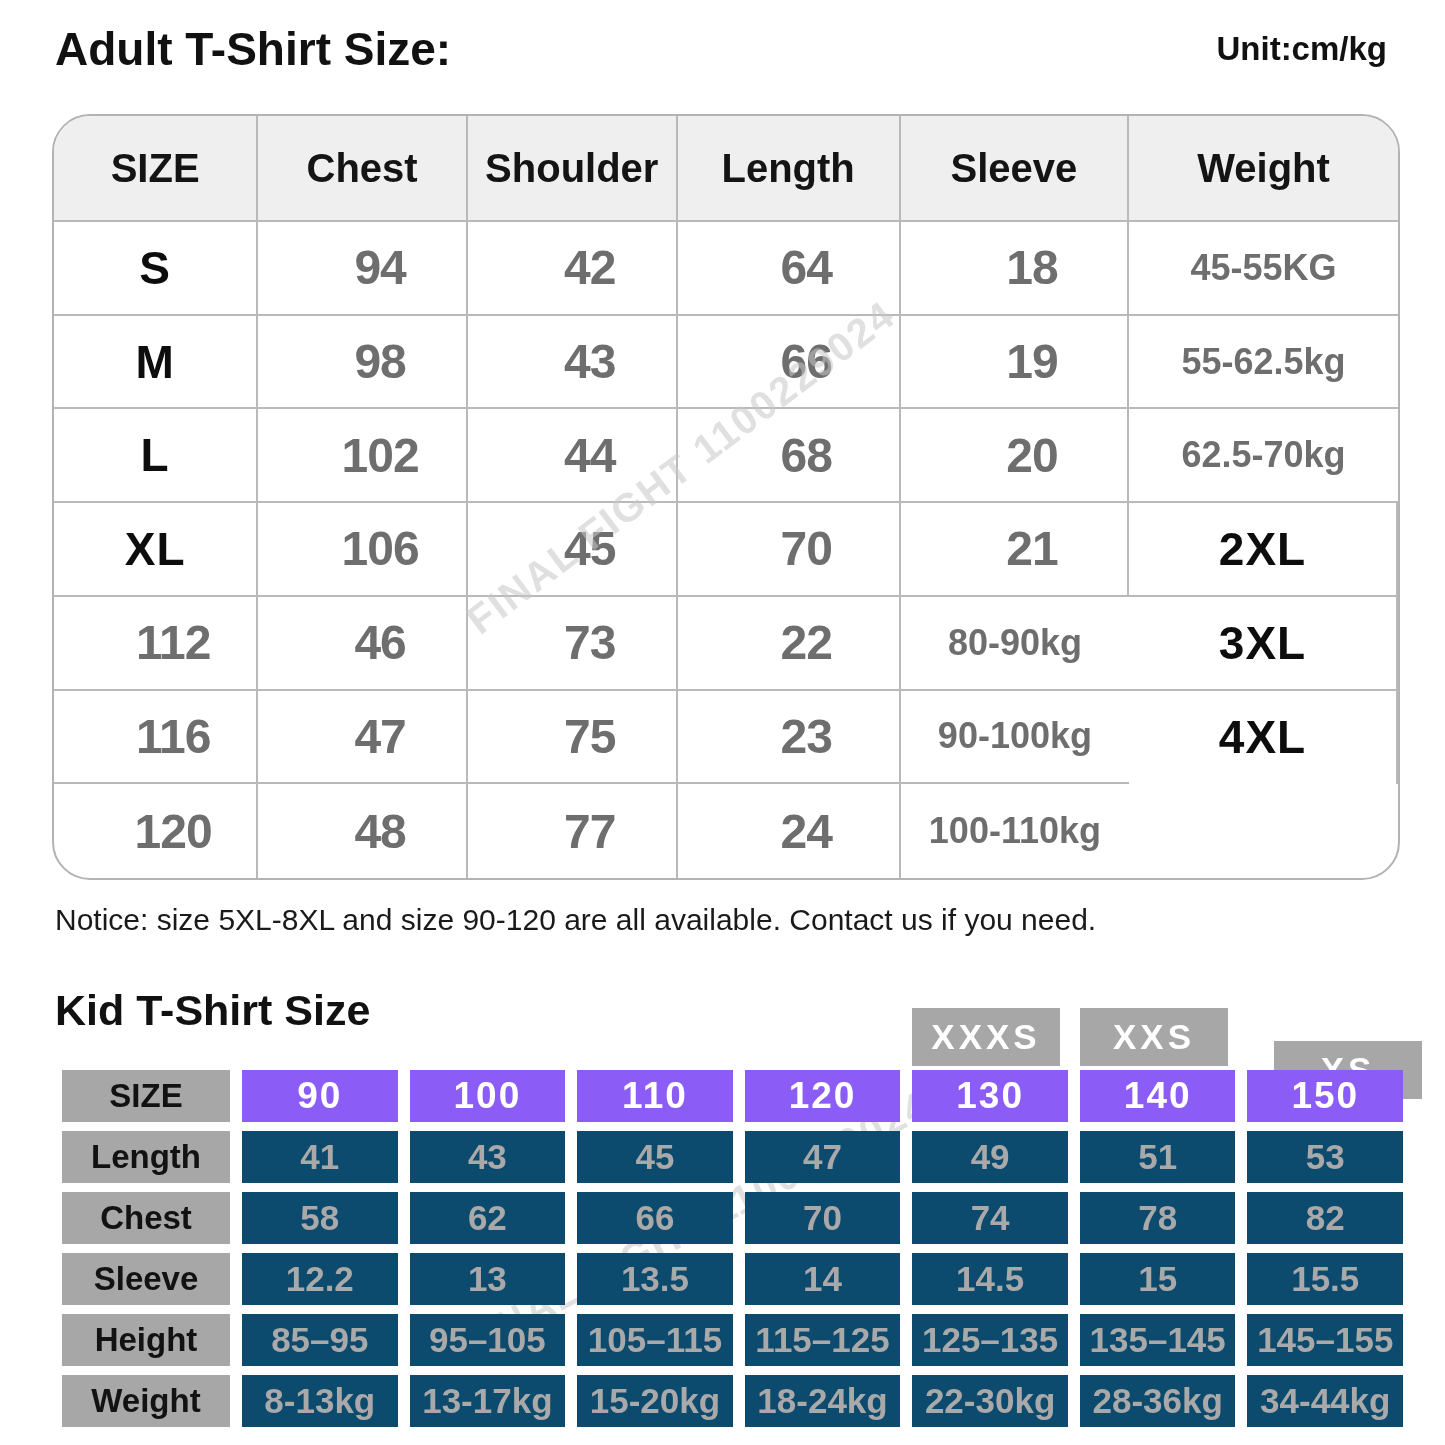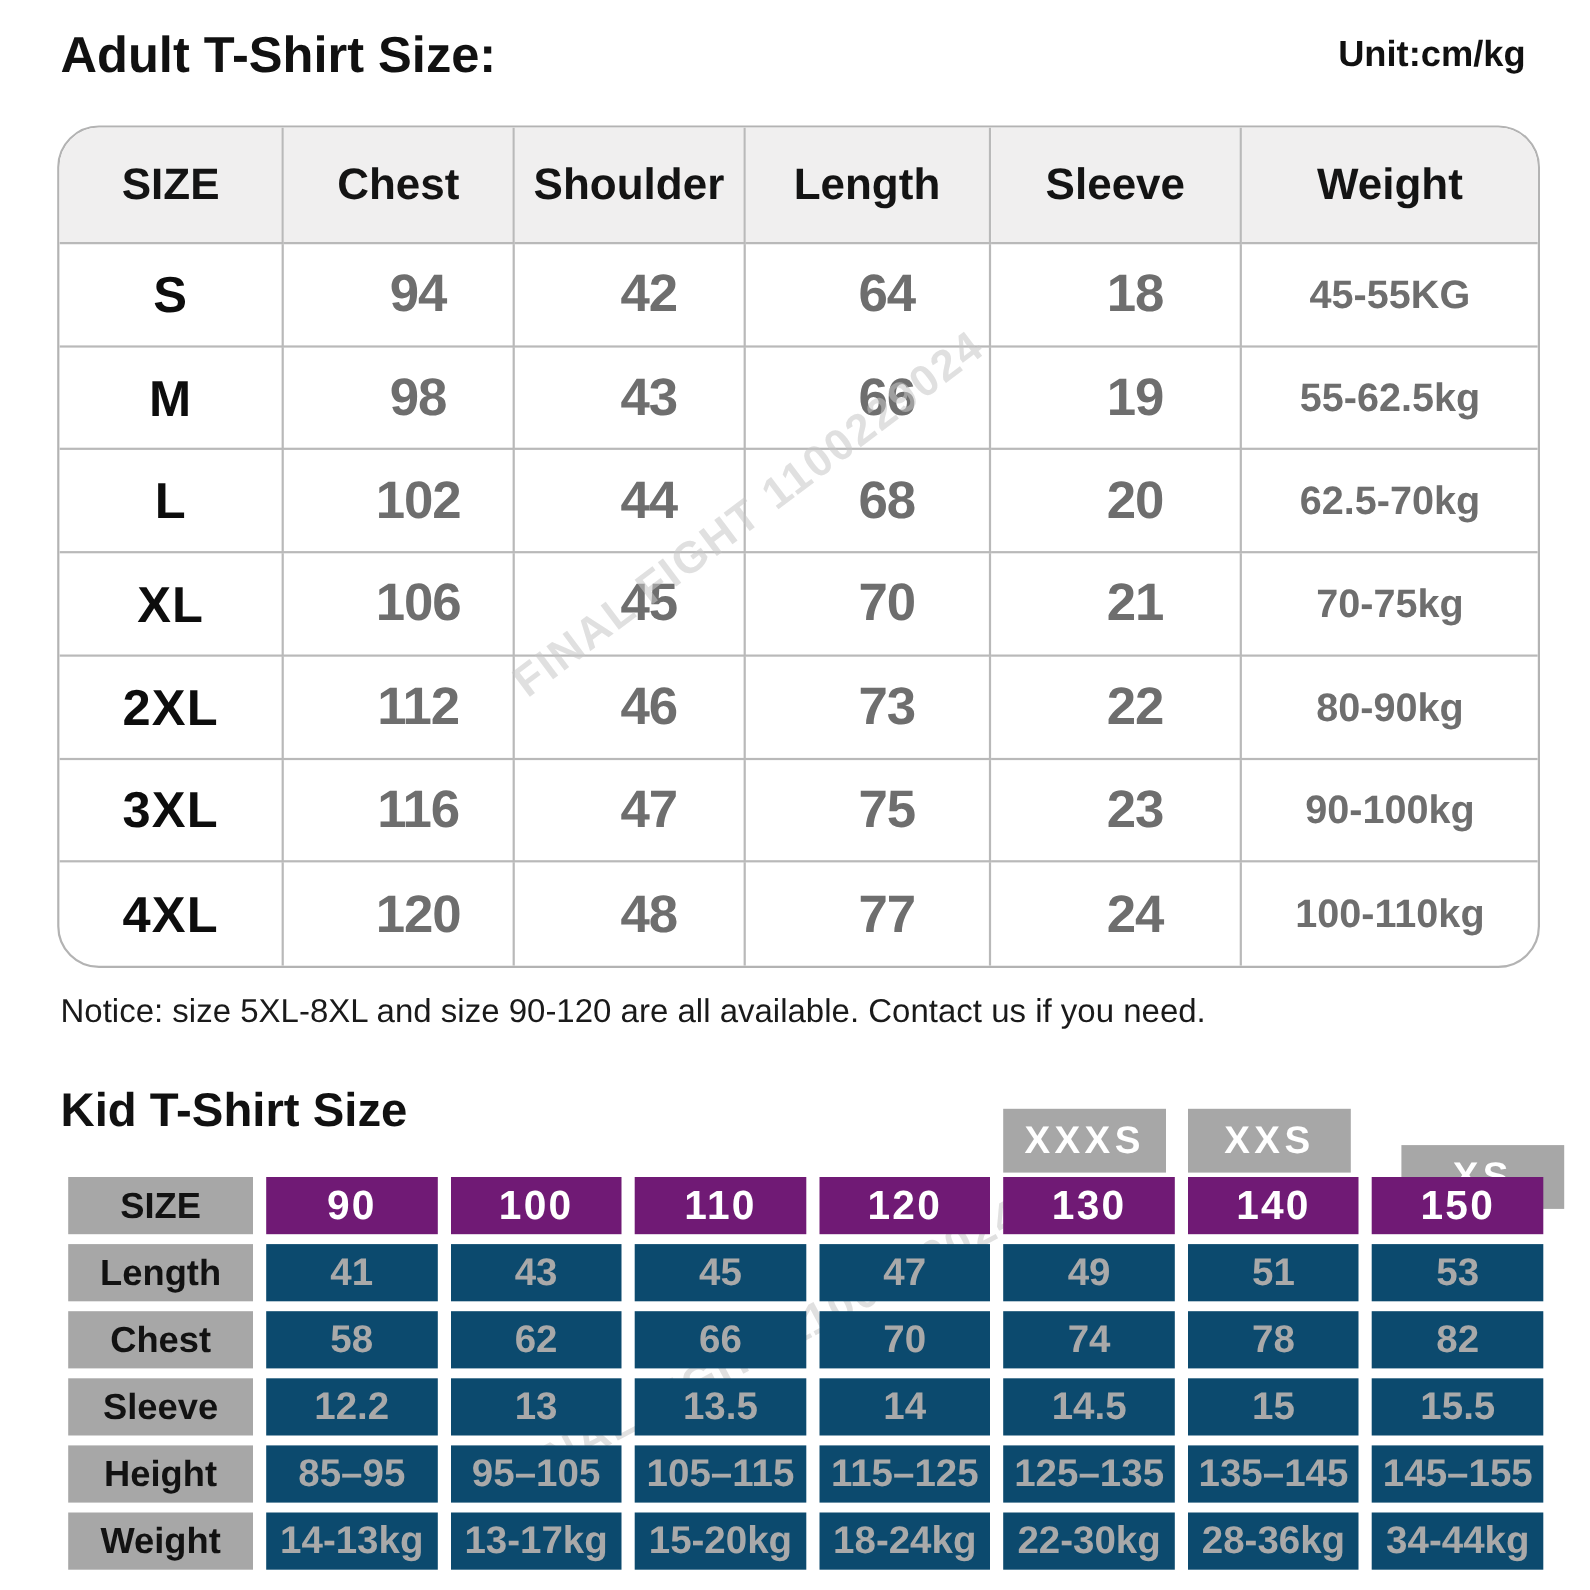--- a/index.html
+++ b/index.html
@@ -25,21 +25,21 @@
   .anum{font-weight:700;font-size:48px;color:#6e6e6e;letter-spacing:-1px;padding-left:36px;}
   .awt{font-weight:700;font-size:36px;color:#6e6e6e;}
 
   
   .kid-table{position:absolute;left:62px;top:1008px;width:1341px;height:420px;}
   .kxh{position:absolute;top:0;width:148px;height:58px;background:#a7a7a7;color:#fff;
        font-weight:800;font-size:35px;letter-spacing:4px;display:flex;align-items:center;justify-content:center;}
   .krow{position:absolute;left:0;display:flex;gap:12px;width:1341px;height:52px;}
   .kc{display:flex;align-items:center;justify-content:center;}
   .klab{width:168px;background:#a7a7a7;color:#121212;font-weight:800;font-size:33px;}
-  .kh{flex:1;background:#701a75;color:#fff;font-weight:800;font-size:37px;letter-spacing:2px;}
+  .kh{flex:1;background:#8b5cf6;color:#fff;font-weight:800;font-size:37px;letter-spacing:2px;}
   .kv{flex:1;background:#0c4a6e;color:#a9a9a9;font-weight:700;font-size:35px;}
   .r-size{top:62px;} .r-0{top:123px;} .r-1{top:184px;} .r-2{top:245px;} .r-3{top:306px;} .r-4{top:367px;}
 
   
   .watermark{position:absolute;width:680px;text-align:center;font-size:40px;font-weight:700;
              color:#c7c7c7;opacity:.55;letter-spacing:2px;white-space:nowrap;pointer-events:none;}
   .wm1{left:341px;top:445px;transform:rotate(-37deg);}
   .wm2{left:355px;top:1202px;transform:rotate(-28deg);}
 </style>
 </head>
@@ -77,21 +77,20 @@
     <div class="ac anum br bb">44</div>
     <div class="ac anum br bb">68</div>
     <div class="ac anum br bb">20</div>
     <div class="ac awt bb">62.5-70kg</div>
 
     <div class="ac asz br bb">XL</div>
     <div class="ac anum br bb">106</div>
     <div class="ac anum br bb">45</div>
     <div class="ac anum br bb">70</div>
     <div class="ac anum br bb">21</div>
-    <div class="ac awt bb">70-75kg</div>
 
     <div class="ac asz br bb">2XL</div>
     <div class="ac anum br bb">112</div>
     <div class="ac anum br bb">46</div>
     <div class="ac anum br bb">73</div>
     <div class="ac anum br bb">22</div>
     <div class="ac awt bb">80-90kg</div>
 
     <div class="ac asz br bb">3XL</div>
     <div class="ac anum br bb">116</div>
@@ -169,21 +168,21 @@
       <div class="kc kv">95–105</div>
       <div class="kc kv">105–115</div>
       <div class="kc kv">115–125</div>
       <div class="kc kv">125–135</div>
       <div class="kc kv">135–145</div>
       <div class="kc kv">145–155</div>
     </div>
 
     <div class="krow r-4">
       <div class="kc klab">Weight</div>
-      <div class="kc kv">14-13kg</div>
+      <div class="kc kv">8-13kg</div>
       <div class="kc kv">13-17kg</div>
       <div class="kc kv">15-20kg</div>
       <div class="kc kv">18-24kg</div>
       <div class="kc kv">22-30kg</div>
       <div class="kc kv">28-36kg</div>
       <div class="kc kv">34-44kg</div>
     </div>
   </div>
 
 </div>

